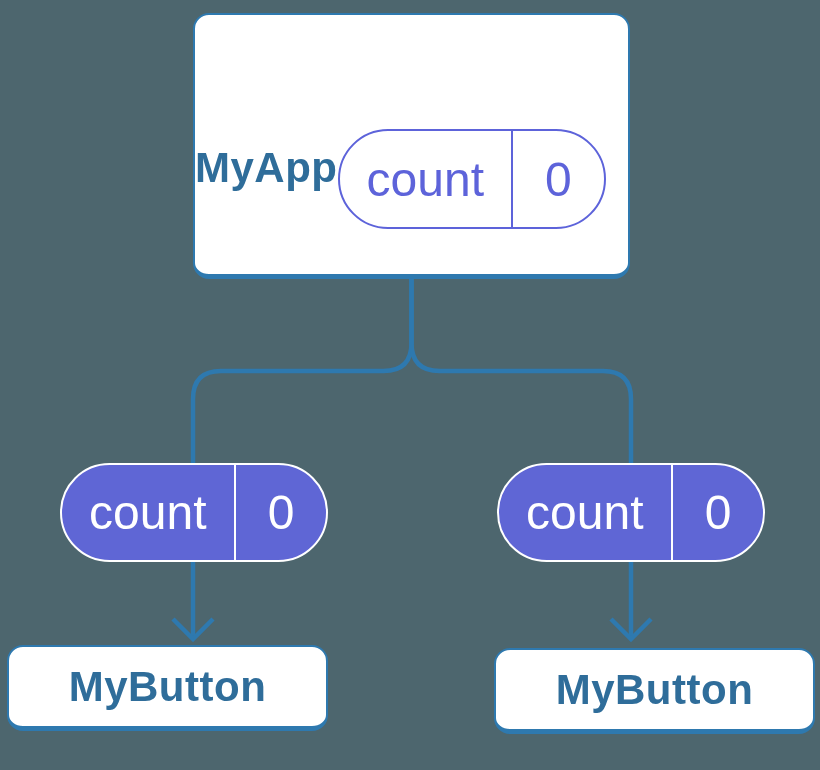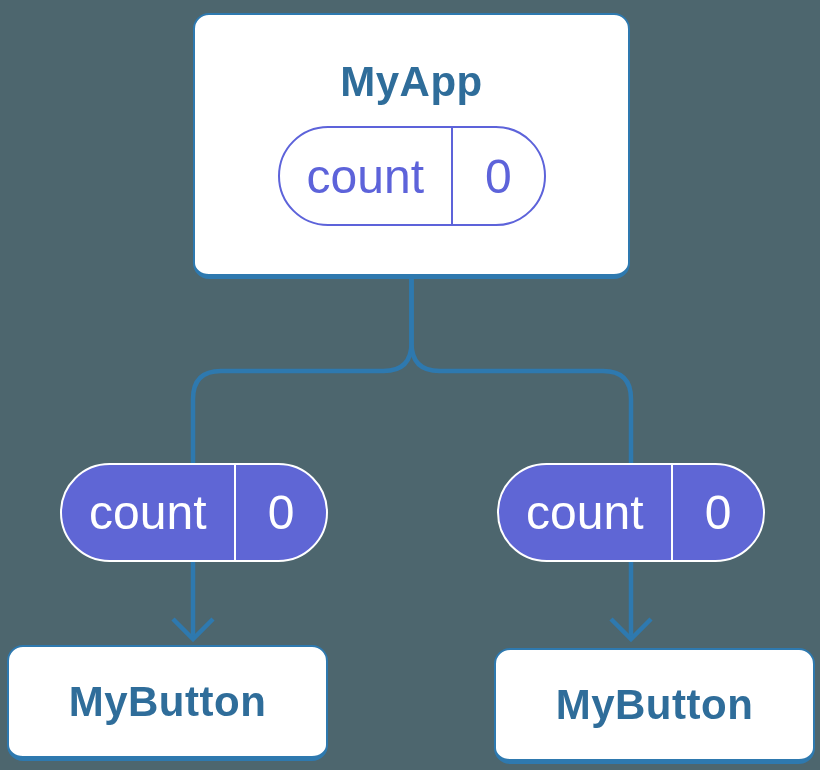--- a/index.html
+++ b/index.html
@@ -31,31 +31,31 @@
   .card{
     position:absolute;z-index:2;
     box-sizing:border-box;
     background:var(--card-fill);
     border:2.5px solid var(--card-border);
     border-bottom-width:5px;
     border-radius:16px;
   }
   .root-card{
     left:193px;top:13px;width:437px;height:266px;
-    display:flex;flex-direction:column;align-items:center;
+    display:flex;flex-direction:row;align-items:center;
     padding-top:46px;
   }
   .card-title{
     color:var(--card-text);
     font-size:42px;font-weight:600;line-height:1;
     letter-spacing:0.5px;
   }
   .button-card{
     display:flex;align-items:center;justify-content:center;
-    width:321px;height:116px;
+    width:321px;height:86px;
   }
   .button-left{left:7px;top:645px;}
   .button-right{left:494px;top:648px;}
 
   .pill{
     box-sizing:border-box;
     display:flex;align-items:stretch;
     border-radius:60px;
     overflow:hidden;
     font-size:48px;

